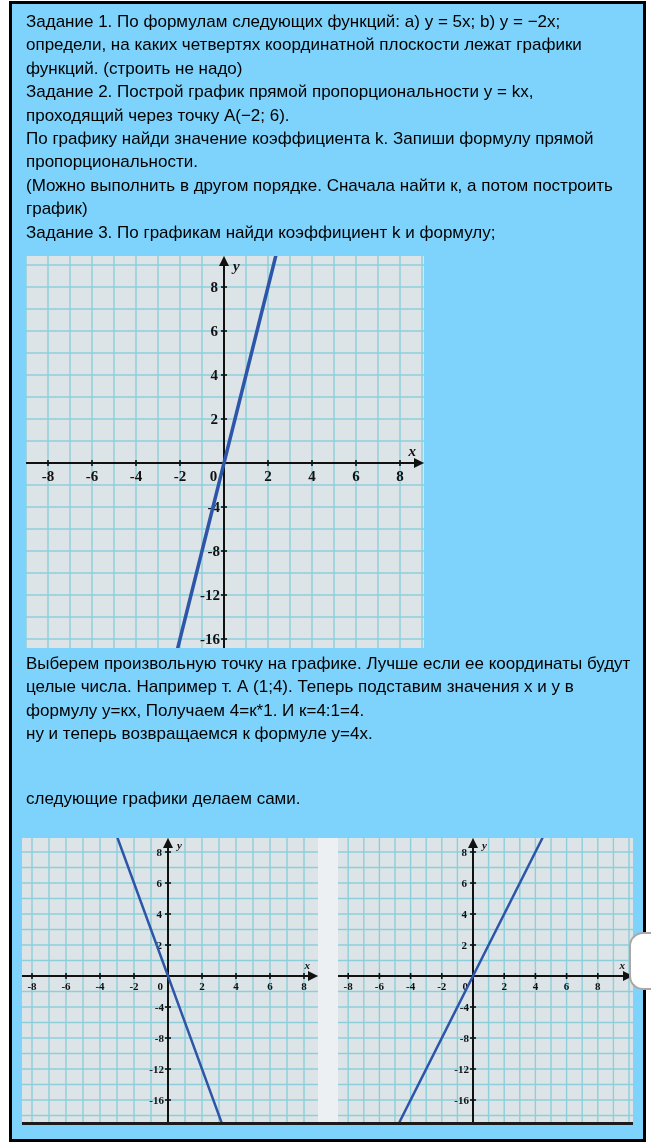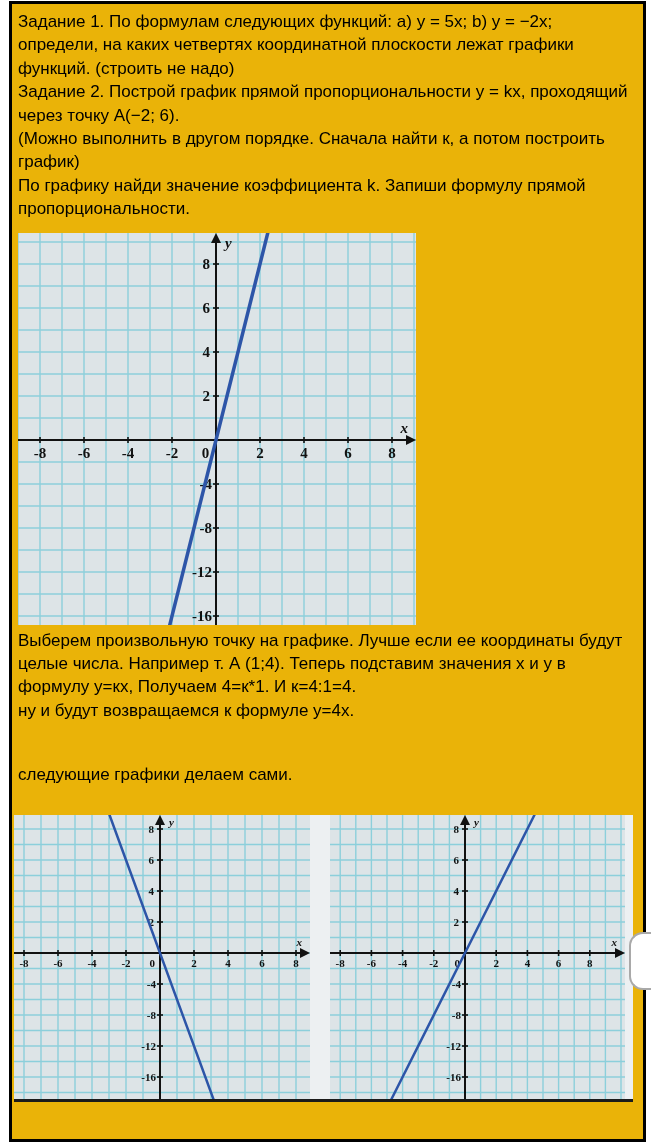--- a/index.html
+++ b/index.html
@@ -2,21 +2,21 @@
 <html><head>
 <meta charset="utf-8">
 <style>
   html,body{margin:0;padding:0;background:#ffffff;}
   .canvas{
     position:relative;width:651px;height:1146px;background:#ffffff;overflow:hidden;
     font-family:"Liberation Sans",sans-serif;color:#000;
   }
   .frame{
     position:absolute;left:9px;top:1px;width:637px;height:1141px;
-    border:3px solid #000;box-sizing:border-box;background:#eab308;overflow:hidden;
+    border:3px solid #000;box-sizing:border-box;background:#7dd3fc;overflow:hidden;padding-left:8px;
   }
   .doc{padding:6px 10px 0 6px;font-size:17px;line-height:23.4px;}
   .t{margin:0;}
   .chart{font-size:0;line-height:0;}
   .chart-main{margin:12px 0 0 0;width:398px;height:392px;}
   .expl{margin-top:4px;}
   .footer-note{margin-top:41px;}
   .charts-row{
     margin:28px 0 0 -4px;height:284px;overflow:hidden;
     border-bottom:3px solid #1b1b1b;background:#edf0f2;
@@ -30,22 +30,23 @@
 </style>
 </head>
 <body>
 
 <div class="canvas">
   <div class="frame">
     <div class="doc">
 
       <p class="t">Задание 1.  По формулам следующих функций: a) y = 5x; b) y = −2x; определи, на каких четвертях координатной плоскости лежат графики функций. (строить не надо)</p>
       <p class="t">Задание 2.  Построй график прямой пропорциональности y = kx, проходящий через точку A(−2; 6).</p>
+      <p class="t">По графику найди значение коэффициента k. Запиши формулу прямой пропорциональности.</p>
       <p class="t">(Можно выполнить в другом порядке. Сначала найти к, а потом построить график)</p>
-      <p class="t">По графику найди значение коэффициента k. Запиши формулу прямой пропорциональности.</p>
+      <p class="t">Задание 3.  По графикам найди коэффициент k и формулу;</p>
 
       <div class="chart chart-main"><svg width="398" height="392">
             <rect x="0" y="0" width="398" height="392" fill="#dde4e7"></rect>
             <line x1="198" y1="0" x2="198" y2="392" stroke="#8ccfdb" stroke-width="1.4"></line>
             <line x1="176" y1="0" x2="176" y2="392" stroke="#8ccfdb" stroke-width="1.4"></line>
             <line x1="154" y1="0" x2="154" y2="392" stroke="#8ccfdb" stroke-width="1.4"></line>
             <line x1="132" y1="0" x2="132" y2="392" stroke="#8ccfdb" stroke-width="1.4"></line>
             <line x1="110" y1="0" x2="110" y2="392" stroke="#8ccfdb" stroke-width="1.4"></line>
             <line x1="88" y1="0" x2="88" y2="392" stroke="#8ccfdb" stroke-width="1.4"></line>
             <line x1="66" y1="0" x2="66" y2="392" stroke="#8ccfdb" stroke-width="1.4"></line>
@@ -115,21 +116,21 @@
             <line x1="195" y1="339" x2="201" y2="339" stroke="#111" stroke-width="1.6"></line>
             <text x="194" y="344.25" font-size="15" font-family="&quot;Liberation Serif&quot;, serif" font-weight="bold" text-anchor="end" font-style="normal" fill="#111">-12</text>
             <line x1="195" y1="383" x2="201" y2="383" stroke="#111" stroke-width="1.6"></line>
             <text x="194" y="388.25" font-size="15" font-family="&quot;Liberation Serif&quot;, serif" font-weight="bold" text-anchor="end" font-style="normal" fill="#111">-16</text>
             <text x="390" y="200" font-size="15" font-family="&quot;Liberation Serif&quot;, serif" font-weight="bold" text-anchor="end" font-style="italic" fill="#111">x</text>
             <text x="207" y="15" font-size="15" font-family="&quot;Liberation Serif&quot;, serif" font-weight="bold" text-anchor="start" font-style="italic" fill="#111">y</text>
             <line x1="249.75" y1="0" x2="151.75" y2="392" stroke="#2d55a8" stroke-width="3.5" stroke-linecap="round"></line>
           </svg></div>
 
       <p class="t expl">Выберем произвольную точку на графике. Лучше если ее координаты будут целые числа. Например т. А (1;4). Теперь подставим значения x и у в формулу у=кх,  Получаем 4=к*1. И к=4:1=4.</p>
-      <p class="t">ну и будут возвращаемся к формуле у=4х.</p>
+      <p class="t">ну и теперь возвращаемся к формуле у=4х.</p>
 
       <p class="t footer-note">следующие графики делаем сами.</p>
 
       <div class="charts-row">
         <div class="chart"><svg width="296" height="285">
               <rect x="0" y="0" width="296" height="285" fill="#dde4e7"></rect>
               <line x1="146" y1="0" x2="146" y2="285" stroke="#8ccfdb" stroke-width="1.4"></line>
               <line x1="129" y1="0" x2="129" y2="285" stroke="#8ccfdb" stroke-width="1.4"></line>
               <line x1="112" y1="0" x2="112" y2="285" stroke="#8ccfdb" stroke-width="1.4"></line>
               <line x1="95" y1="0" x2="95" y2="285" stroke="#8ccfdb" stroke-width="1.4"></line>

